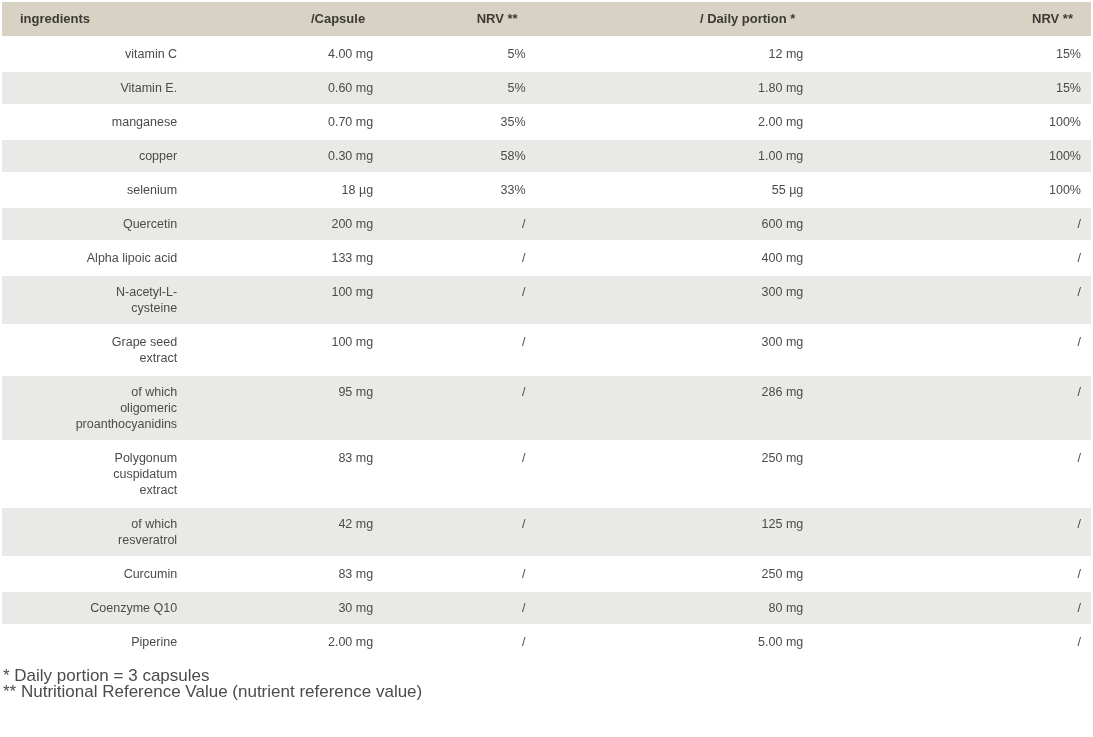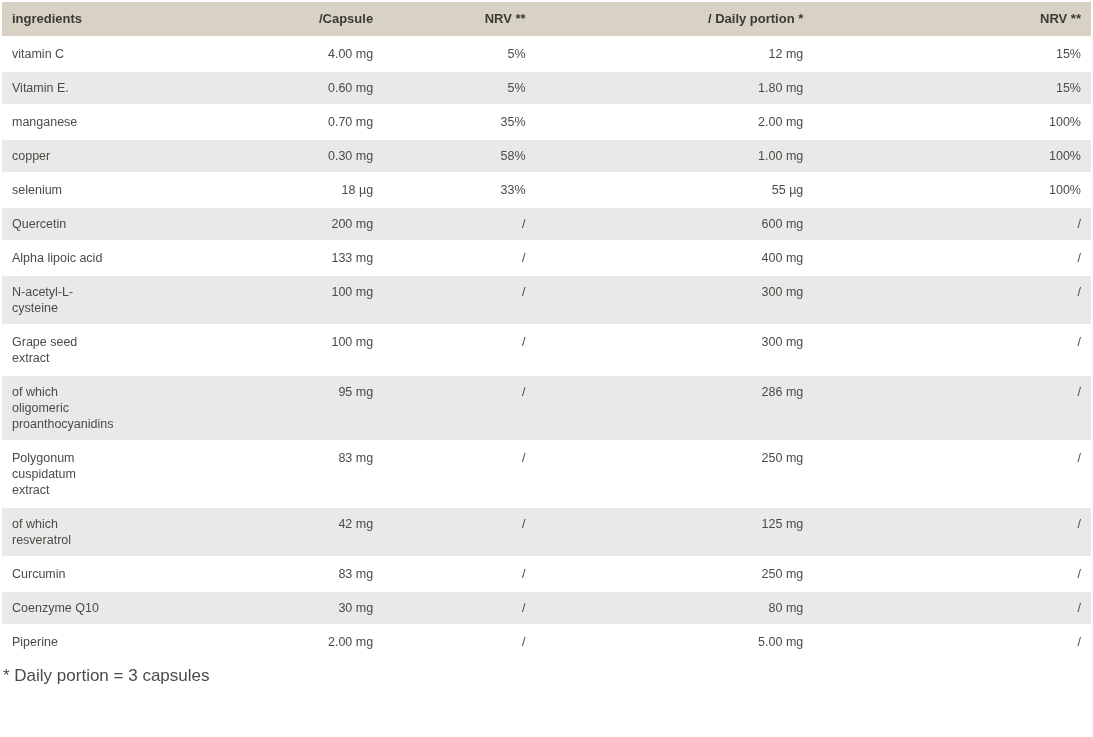--- a/index.html
+++ b/index.html
@@ -27,38 +27,38 @@
   col.c1{width:17%;}
   col.c2{width:18%;}
   col.c3{width:14%;}
   col.c4{width:25.5%;}
   col.c5{width:25.5%;}
   thead th{
     background:var(--header-bg);
     color:var(--header-text);
     font-size:13px;
     font-weight:bold;
-    padding:9px 10px;
+    padding:9px 18px;
     line-height:16px;
     border-bottom:2px solid var(--separator);
     text-align:right;
     white-space:nowrap;
   }
   thead th.cell-ingredient{text-align:left;}
   tbody tr{border-bottom:2px solid var(--separator);}
   tbody tr:nth-child(even){background:var(--row-alt-bg);}
   tbody tr:nth-child(odd){background:var(--row-bg);}
   tbody td{
     font-size:12.5px;
     line-height:16px;
     padding:8px 10px;
     vertical-align:top;
   }
   td.cell-ingredient{
-    text-align:left;
+    text-align:right;
     white-space:pre-line;
   }
   td.cell-num{text-align:right;white-space:nowrap;}
   .footnotes{
     margin:8px 0 0 1px;
     font-size:17px;
     line-height:16px;
     color:var(--body-text);
   }
   .footnotes div{margin:0;}
@@ -195,14 +195,15 @@
           <td class="cell-num">2.00 mg</td>
           <td class="cell-num">/</td>
           <td class="cell-num">5.00 mg</td>
           <td class="cell-num">/</td>
         </tr>
       </tbody>
   </table>
 
   <div class="footnotes">
     <div>* Daily portion = 3 capsules</div>
+    <div>** Nutritional Reference Value (nutrient reference value)</div>
   </div>
 </div>
 
 </body></html>

